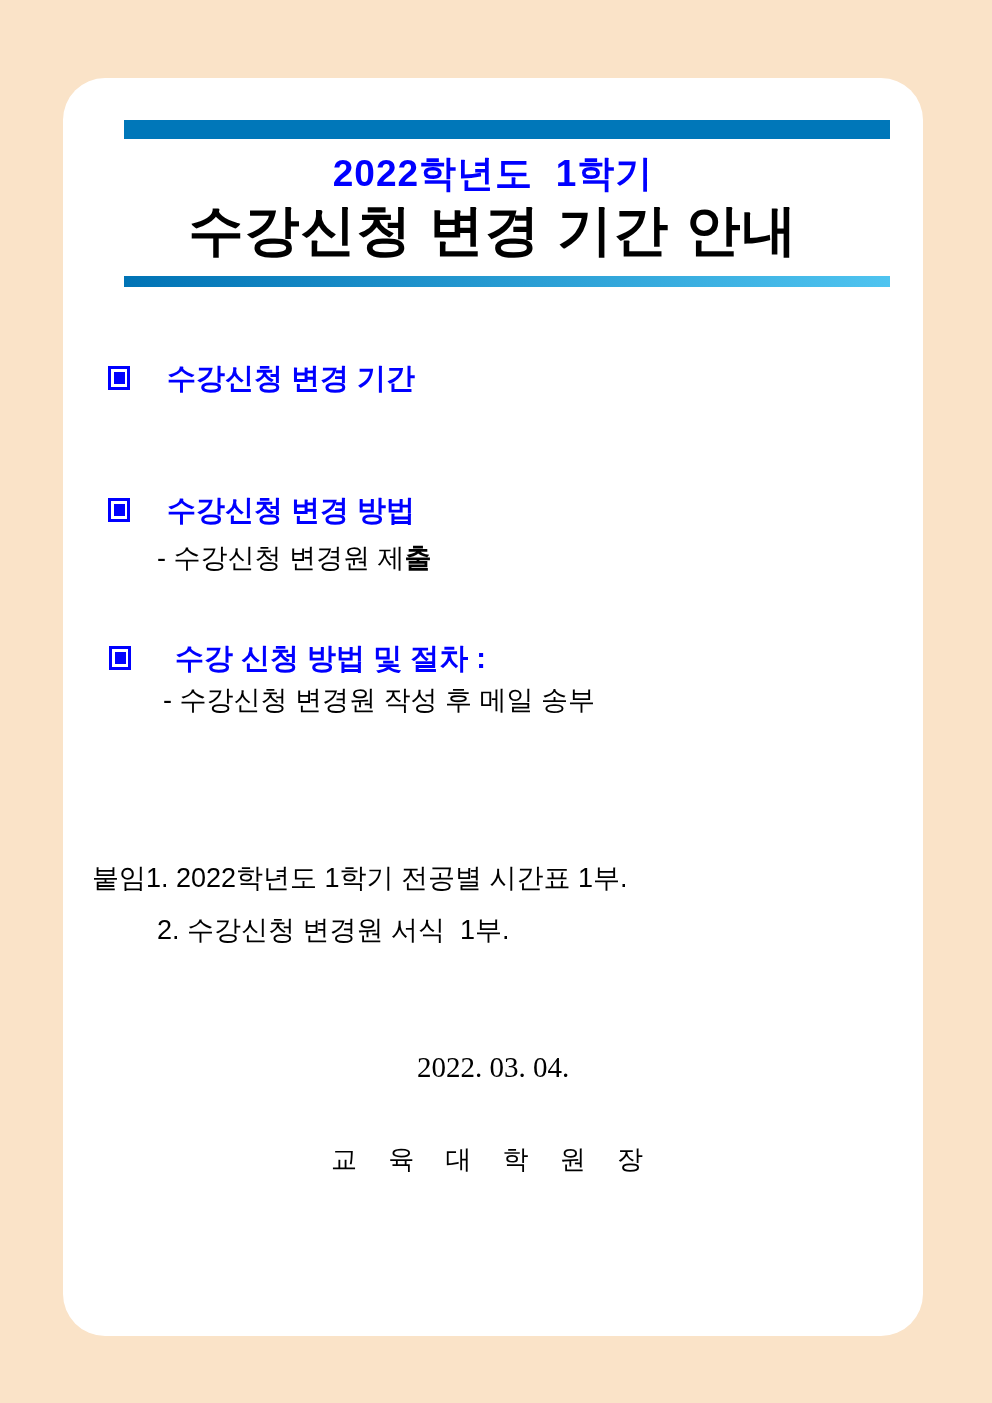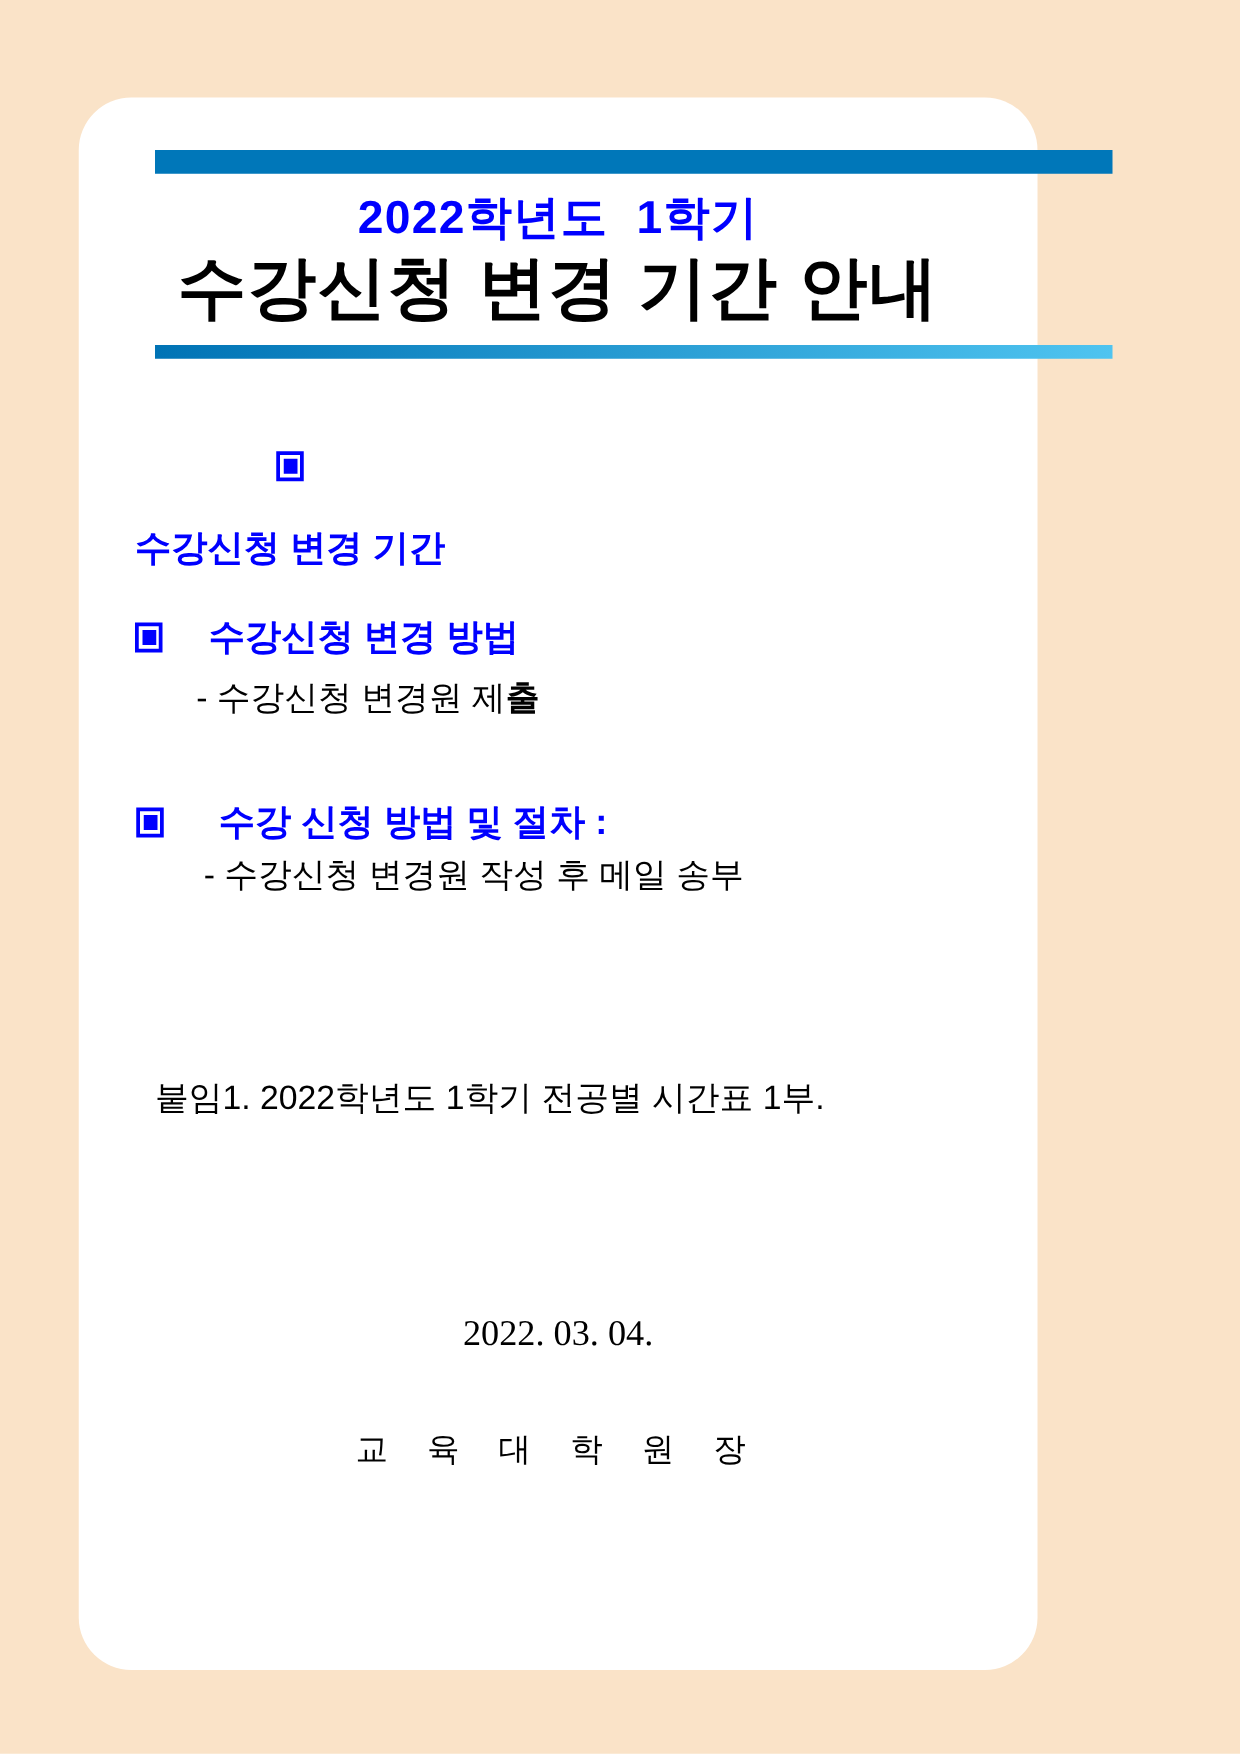--- a/index.html
+++ b/index.html
@@ -8,21 +8,21 @@
     --accent-text:#0000FF; --link:#0000EE; --body-text:#000000;
   }
   *{margin:0;padding:0;box-sizing:border-box;}
   html,body{width:992px;height:1403px;}
   body{
     background:var(--page-bg);
     font-family:"Liberation Sans","DejaVu Sans",sans-serif;
     position:relative;overflow:hidden;
   }
   .card{
-    position:absolute;left:63px;top:78px;width:767px;height:1258px;
+    position:absolute;left:63px;top:78px;width:860px;height:1258px;
     background:var(--card-bg);border-radius:42px;
   }
   .abs{position:absolute;}
   .top-bar{left:61px;top:42px;width:766px;height:19px;background:var(--top-bar);}
   .grad-bar{left:61px;top:198px;width:766px;height:11px;
     background:linear-gradient(to right,var(--grad-start),var(--grad-end));}
   .subtitle{
     left:0;right:0;top:74px;text-align:center;
     font-size:37px;font-weight:bold;color:var(--accent-text);
     white-space:pre;letter-spacing:1px;line-height:44px;
@@ -30,21 +30,21 @@
   .title{
     left:0;right:0;top:124px;text-align:center;
     font-size:55px;font-weight:bold;color:var(--body-text);
     white-space:pre;letter-spacing:1px;line-height:56px;
   }
   .sec-heading{
     display:flex;align-items:center;
     font-size:29px;font-weight:bold;color:var(--accent-text);
     white-space:pre;line-height:34px;
   }
-  .h1{left:45px;top:283px;gap:37px;flex-direction:column;}
+  .h1{left:45px;top:283px;gap:37px;}
   .h2{left:45px;top:415px;gap:37px;}
   .h3{left:46px;top:563px;gap:44px;}
   .bullet{
     flex:0 0 auto;width:22px;height:24px;border:3px solid var(--accent-text);
     display:flex;align-items:center;justify-content:center;background:#fff;
   }
   .bullet-inner{width:11px;height:12px;background:var(--accent-text);}
   .line{
     font-size:27px;color:var(--body-text);white-space:pre;line-height:34px;
   }
@@ -52,21 +52,21 @@
   .i2{left:94px;top:463px;text-align:right;}
   .i3a{left:100px;top:605px;}
   .i3b{left:100px;top:650px;}
   .line b{font-weight:bold;}
   .email{
     font-family:"DejaVu Sans Mono","Liberation Mono",monospace;
     font-size:24px;color:var(--link);text-decoration:underline;
     text-underline-offset:6px;cursor:pointer;
   }
   .attach{font-size:27px;color:var(--body-text);white-space:pre;line-height:34px;}
-  .a1{left:29px;top:783px;margin-left:32px;}
+  .a1{left:29px;top:783px;}
   .a2{left:94px;top:835px;}
   .date{
     left:0;right:0;top:972px;text-align:center;
     font-size:29px;color:var(--body-text);white-space:pre;line-height:34px;font-family:Liberation Serif, serif;
   }
   .sig{
     left:0;right:0;top:1062px;text-align:center;
     font-size:26px;color:var(--body-text);white-space:pre;
     letter-spacing:12px;line-height:38px;
   }
@@ -95,17 +95,18 @@
   </div>
   <div class="abs line i2"><span>- 수강신청 변경원 제</span><b>출</b></div>
 
   <div class="abs sec-heading h3">
     <span class="bullet"><span class="bullet-inner"></span></span>
     <span>수강 신청 방법 및 절차 :</span>
   </div>
   <div class="abs line i3a">- 수강신청 변경원 작성 후 메일 송부</div>
 
   <div class="abs attach a1">붙임1. 2022학년도 1학기 전공별 시간표 1부.</div>
+  <div class="abs attach a2">2. 수강신청 변경원 서식  1부.</div>
 
   <div class="abs date">2022. 03. 04.</div>
   <div class="abs sig">교 육 대 학 원 장</div>
 
 </div>
 
 </body></html>

